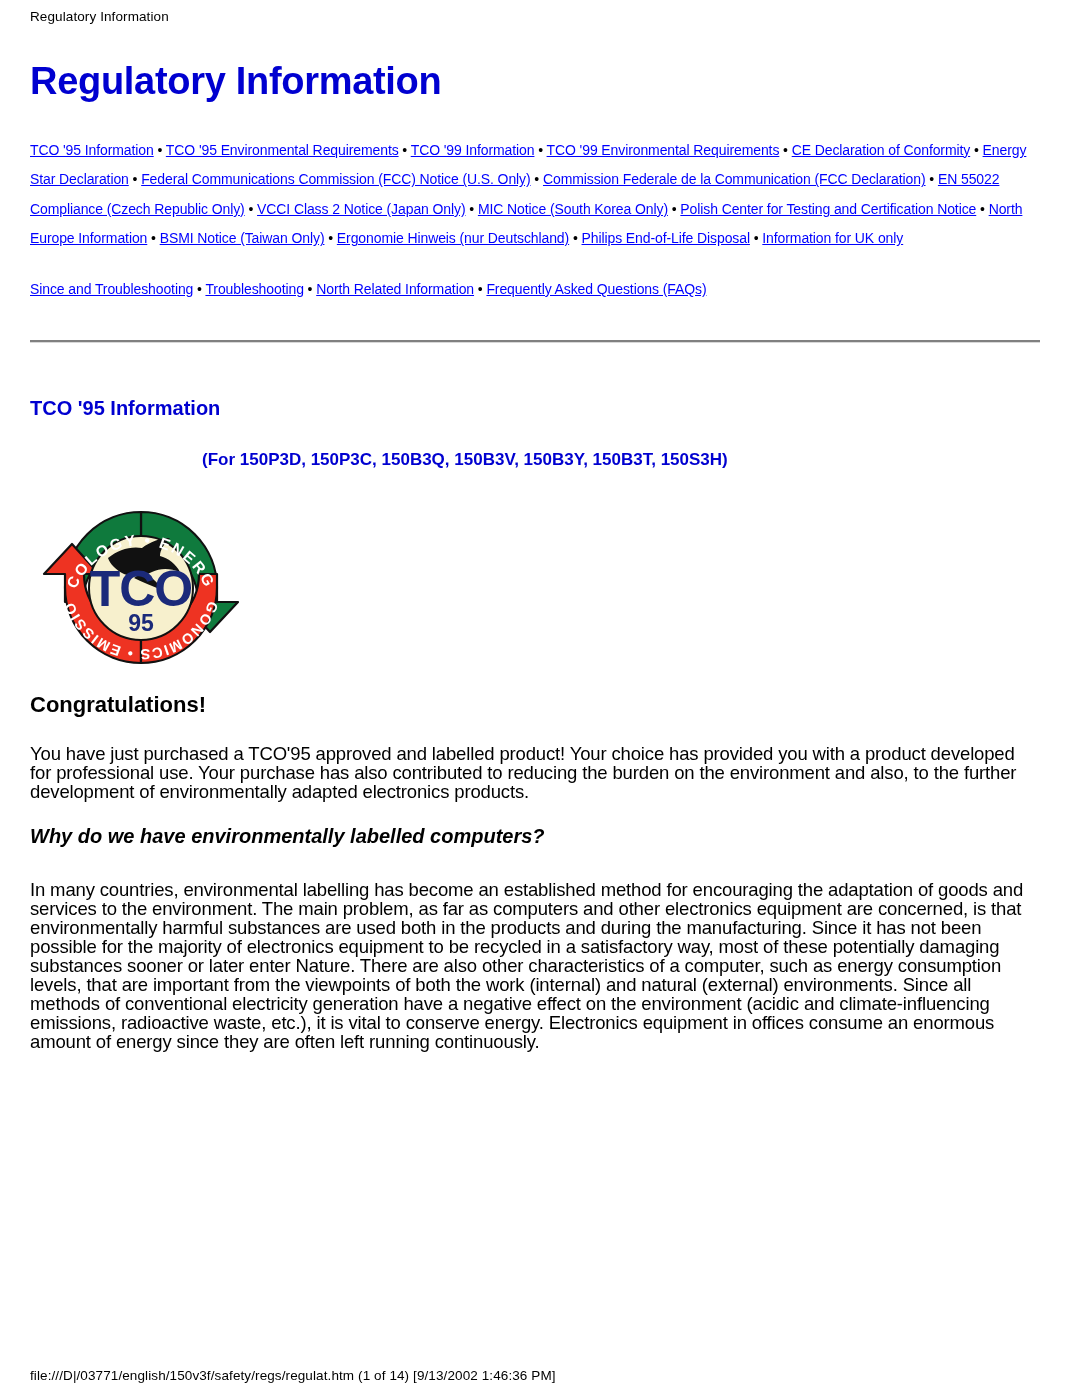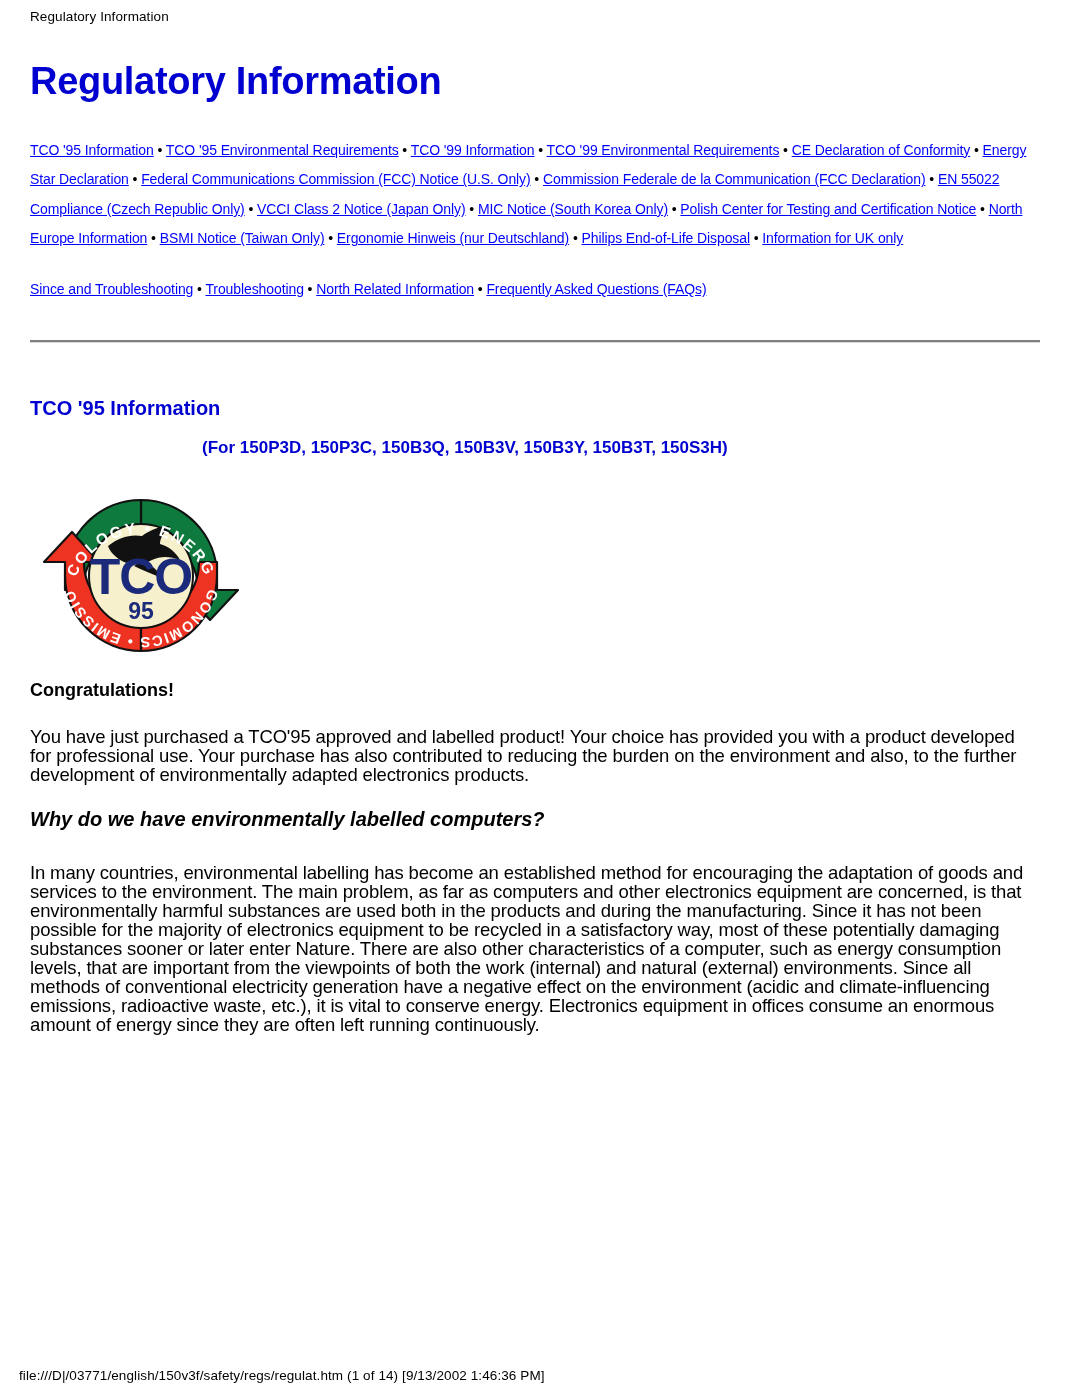--- a/index.html
+++ b/index.html
@@ -83,29 +83,29 @@
     font-size: 20px;
     font-weight: bold;
     color: #0000d0;
     margin: 54px 0 0 0;
   }
 
   .models {
     font-size: 17px;
     font-weight: bold;
     color: #0000d0;
-    margin: 18px 0 0 172px;
+    margin: 30px 0 0 172px;
   }
 
   .logo-wrap {
     margin: 28px 0 0 8px;
   }
 
   h3.congrats {
-    font-size: 18px;
+    font-size: 22px;
     font-weight: bold;
     color: #000;
     margin: 12px 0 0 0;
   }
 
   p.body {
     font-size: 18.5px;
     line-height: 19px;
     color: #000;
     margin: 26px 0 0 0;
@@ -119,21 +119,21 @@
     margin: 24px 0 0 0;
     font-style: italic;
   }
 
   p.body.long {
     margin-top: 32px;
   }
 
   .footer {
     position: absolute;
-    left: 19px;
+    left: 30px;
     top: 1368px;
     font-size: 13.5px;
     color: #000;
     letter-spacing: 0.1px;
   }
 </style>
 </head>
 <body>
 
 <div class="page">

